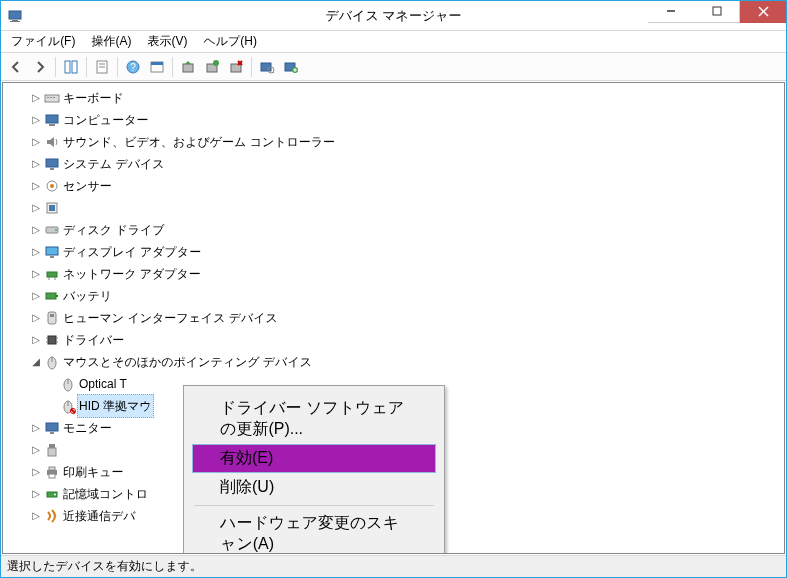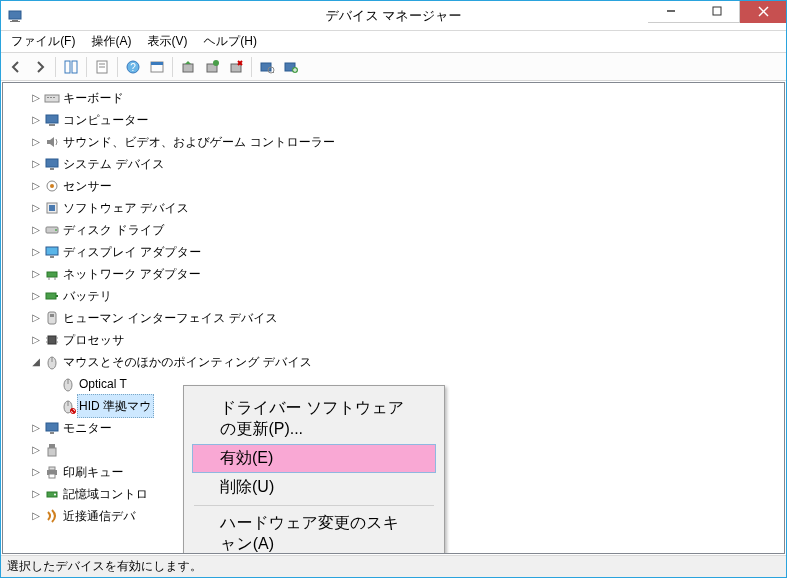--- a/index.html
+++ b/index.html
@@ -27,21 +27,21 @@
 .tree-row { display: flex; align-items: center; height: 22px; white-space: nowrap; }
 .indent { display: inline-block; }
 .expander { width: 14px; text-align: center; color: #595959; font-size: 10px; }
 .node-icon { width: 18px; display: inline-flex; align-items: center; justify-content: center; }
 .node-icon svg { width: 16px; height: 16px; }
 .node-label { padding: 0 2px; }
 .selected { background: #cde8ff; border: 1px dotted #7aa7c7; padding: 0 1px; }
 
 .context-menu { position: absolute; background: #f0f0f0; border: 1px solid #a0a0a0; box-shadow: 2px 2px 3px rgba(0,0,0,0.25); font-size: 16px; padding: 8px; z-index: 10; width: 262px; left: 180px; top: 302px; }
 .cm-item { padding: 4px 28px; }
-.cm-item.hover { background: #f9a8d4; border: 1px solid #8fb8e0; padding: 3px 27px; }
+.cm-item.hover { background: #a21caf; border: 1px solid #8fb8e0; padding: 3px 27px; }
 .cm-item.bold { font-weight: normal; }
 .cm-sep { height: 1px; background: #d0d0d0; margin: 3px 2px; }
 
 .statusbar { height: 22px; border-top: 1px solid #d9d9d9; display: flex; align-items: center; padding: 0 6px; font-size: 12px; background: #f0f0f0; }
 </style>
 </head>
 <body>
 
 <div class="window">
 
@@ -225,21 +225,20 @@
 
       <div class="tree-row">
           <span class="indent" style="width:24px"></span>
           <span class="expander">▷</span>
           <span class="node-icon">
             <svg viewBox="0 0 16 16">
               <rect x="3" y="3" width="10" height="10" fill="#eee" stroke="#888"></rect>
               <rect x="5" y="5" width="6" height="6" fill="#4a7ab0"></rect>
             </svg>
           </span>
-          <span class="node-label">ソフトウェア デバイス</span>
         </div>
 
       <div class="tree-row">
           <span class="indent" style="width:24px"></span>
           <span class="expander">▷</span>
           <span class="node-icon">
             <svg viewBox="0 0 16 16">
               <rect x="2" y="5" width="12" height="6" rx="1" fill="#ccc" stroke="#888"></rect>
               <circle cx="12" cy="8" r="1" fill="#5a5"></circle>
             </svg>
@@ -301,21 +300,21 @@
           <span class="expander">▷</span>
           <span class="node-icon">
             <svg viewBox="0 0 16 16">
               <rect x="4" y="4" width="8" height="8" fill="#555" stroke="#333"></rect>
               <line x1="2" y1="6" x2="4" y2="6" stroke="#888"></line>
               <line x1="2" y1="10" x2="4" y2="10" stroke="#888"></line>
               <line x1="12" y1="6" x2="14" y2="6" stroke="#888"></line>
               <line x1="12" y1="10" x2="14" y2="10" stroke="#888"></line>
             </svg>
           </span>
-          <span class="node-label">プロセッサ</span>
+          <span class="node-label">ドライバー</span>
         </div>
 
       <div class="tree-row">
           <span class="indent" style="width:24px"></span>
           <span class="expander">◢</span>
           <span class="node-icon">
             <svg viewBox="0 0 16 16">
               <ellipse cx="8" cy="9" rx="4" ry="6" fill="#ddd" stroke="#888"></ellipse>
               <line x1="8" y1="3" x2="8" y2="8" stroke="#888"></line>
             </svg>

